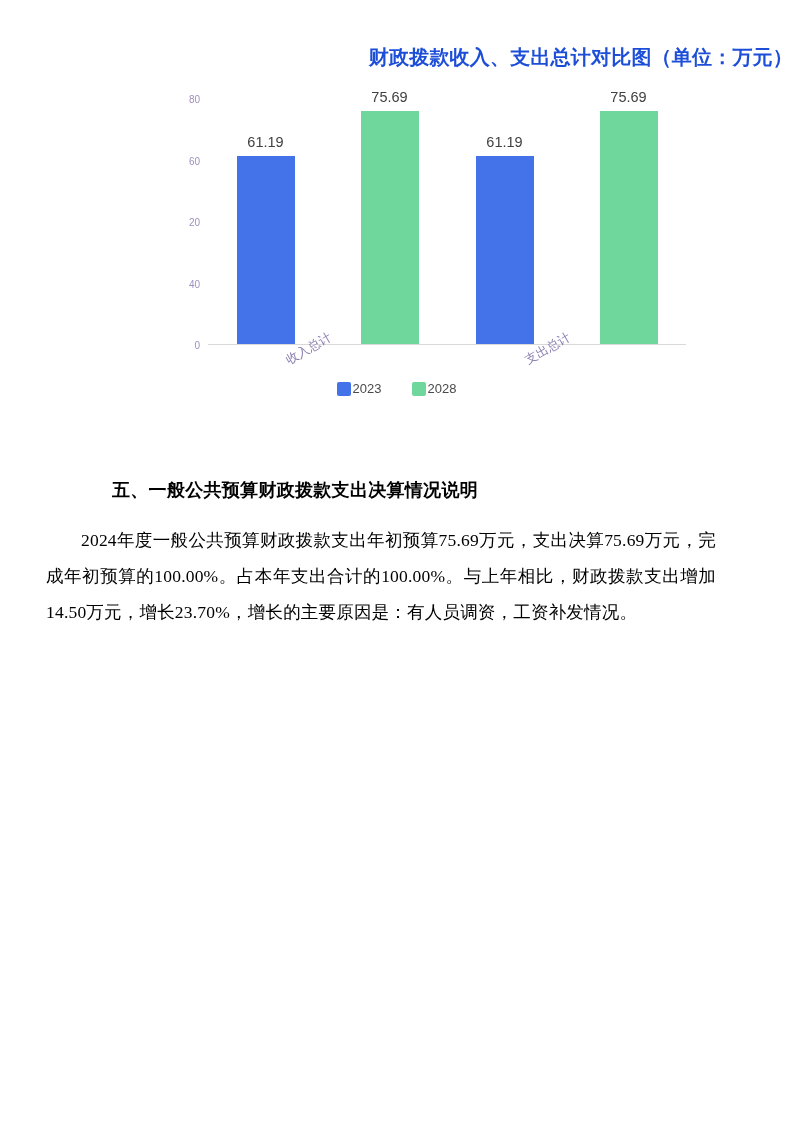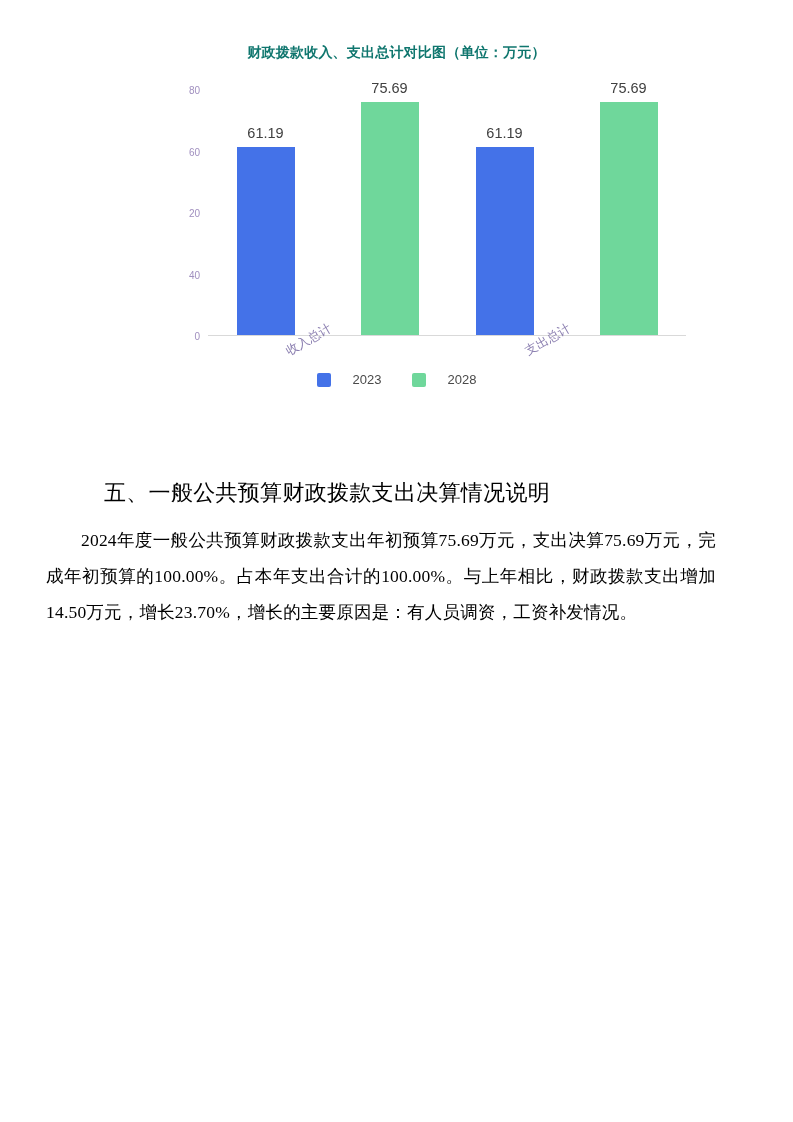--- a/index.html
+++ b/index.html
@@ -25,25 +25,25 @@
 
   
   .chart-block {
     position: absolute;
     left: 0;
     top: 44px;
     width: 793px;
   }
 
   .chart-title {
-    text-align: center;
+    text-align: right;
     font-family: "Liberation Sans", sans-serif;
     font-weight: bold;
-    font-size: 14px;
-    color: #0f766e;
+    font-size: 20px;
+    color: #1d4ed8;
     letter-spacing: 0.2px;
   }
 
   .plot-wrap {
     position: relative;
     width: 793px;
     height: 330px;
     margin-top: 14px;
   }
 
@@ -134,41 +134,41 @@
     top: 296px;
     width: 793px;
     display: flex;
     justify-content: center;
     gap: 30px;
     align-items: center;
   }
   .legend-item {
     display: flex;
     align-items: center;
-    gap: 22px;
+    gap: 2px;
     font-family: "Liberation Sans", sans-serif;
     font-size: 13px;
     color: #4a4a4a;
   }
   .swatch {
     width: 14px;
     height: 14px;
     border-radius: 2px;
     display: inline-block;
   }
 
   
   .section-heading {
     position: absolute;
-    left: 104px;
+    left: 112px;
     top: 478px;
     width: 620px;
     font-family: "Liberation Serif", serif;
-    font-weight: normal;
-    font-size: 22px;
+    font-weight: bold;
+    font-size: 18px;
     color: #000;
     letter-spacing: 0.3px;
   }
 
   .body-text {
     position: absolute;
     left: 46px;
     top: 522px;
     width: 670px;
     font-family: "Liberation Serif", serif;

